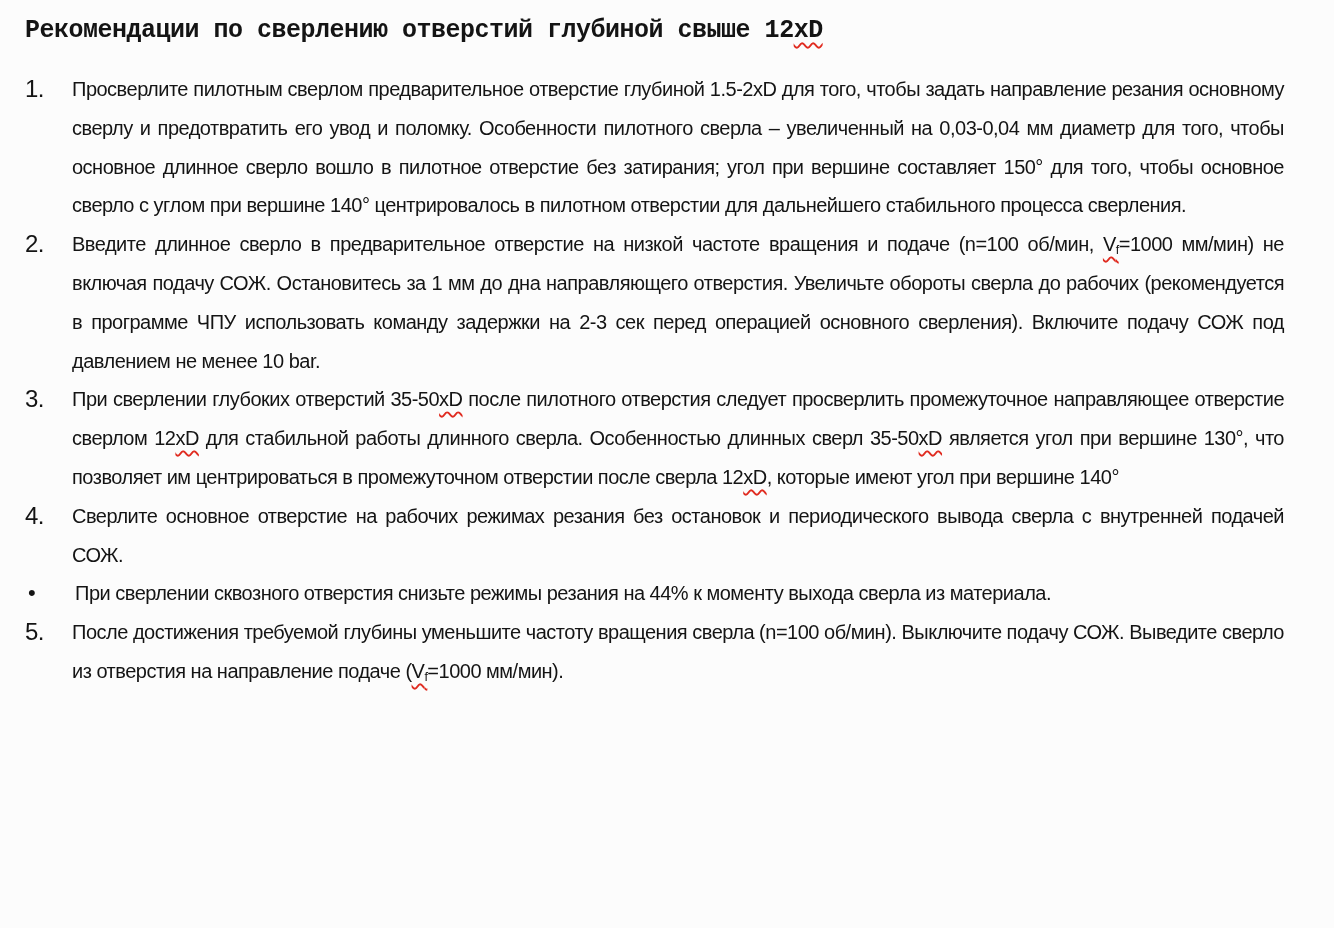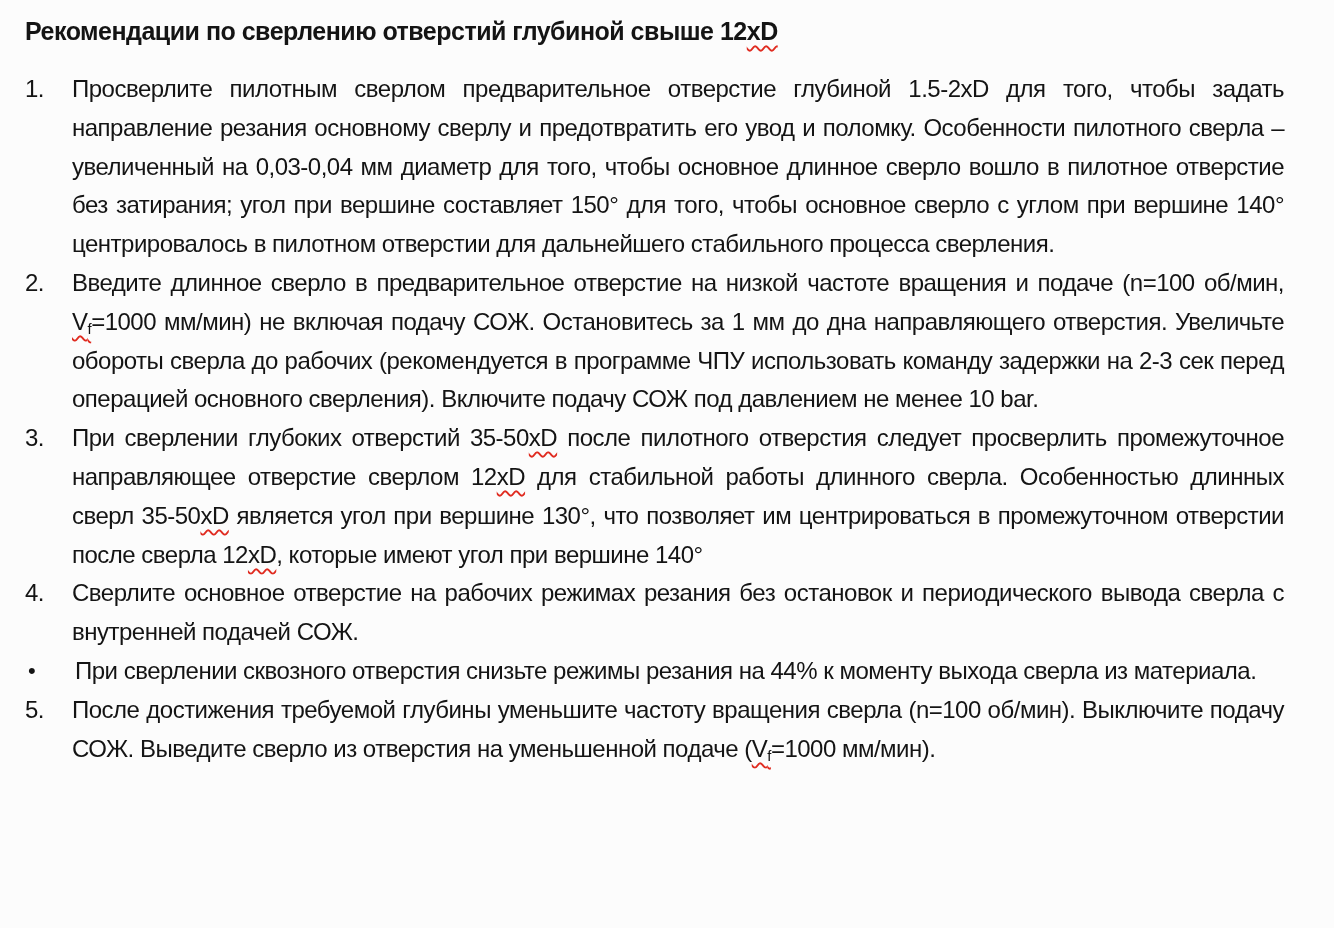--- a/index.html
+++ b/index.html
@@ -20,20 +20,21 @@
     height: 928px;
     padding: 12px 50px 0 25px;
   }
   .doc-title {
     font-size: 25px;
     font-weight: bold;
     letter-spacing: -0.5px;
     line-height: 34px;
     margin: 2px 0 22px 0;
     white-space: nowrap;
+    font-family: Liberation Mono, monospace;
   }
   .list {
     width: 100%;
   }
   .item {
     display: flex;
     margin: 0;
   }
   .marker {
     flex: 0 0 47px;
@@ -42,21 +43,21 @@
     letter-spacing: -0.5px;
     line-height: 38.8px;
     text-align: left;
   }
   .marker.bullet {
     font-size: 22px;
     padding-left: 3px;
   }
   .body {
     flex: 1 1 auto;
-    font-size: 24px;
+    font-size: 20px;
     letter-spacing: -0.5px;
     line-height: 38.8px;
     text-align: justify;
   }
   .spell {
     text-decoration-line: underline;
     text-decoration-style: wavy;
     text-decoration-color: #e02b20;
     text-decoration-thickness: 1.5px;
     text-underline-offset: 5px;
@@ -91,16 +92,16 @@
       <div class="item">
         <div class="marker">4.</div>
         <div class="body"><span>Сверлите основное отверстие на рабочих режимах резания без остановок и периодического вывода сверла с внутренней подачей СОЖ.</span></div>
       </div>
       <div class="item">
         <div class="marker bullet">•</div>
         <div class="body"><span>При сверлении сквозного отверстия снизьте режимы резания на 44% к моменту выхода сверла из материала.</span></div>
       </div>
       <div class="item">
         <div class="marker">5.</div>
-        <div class="body"><span>После достижения требуемой глубины уменьшите частоту вращения сверла (n=100 об/мин). Выключите подачу СОЖ. Выведите сверло из отверстия на уменьшенной подаче (</span><span class="spell">V</span><sub class="spell">f</sub><span>=1000 мм/мин).</span></div>
+        <div class="body"><span>После достижения требуемой глубины уменьшите частоту вращения сверла (n=100 об/мин). Выключите подачу СОЖ. Выведите сверло из отверстия на направление подаче (</span><span class="spell">V</span><sub class="spell">f</sub><span>=1000 мм/мин).</span></div>
       </div>
     </div>
 </div>
 
 </body></html>

